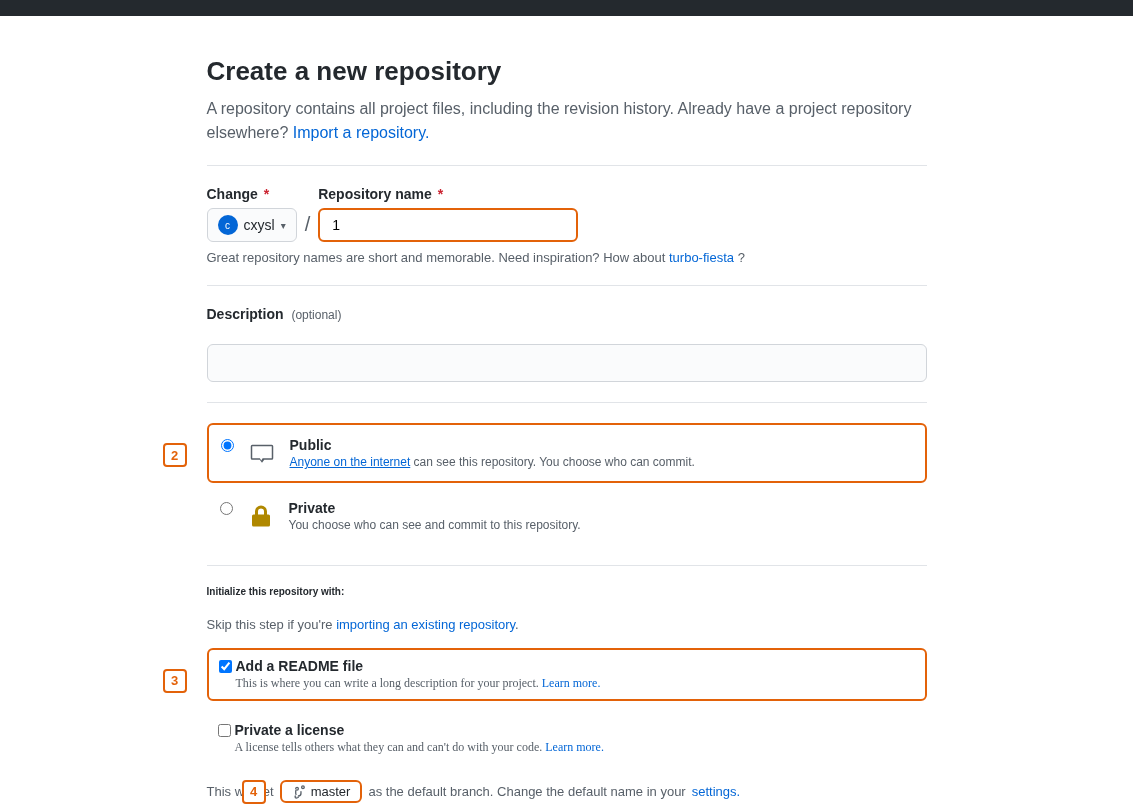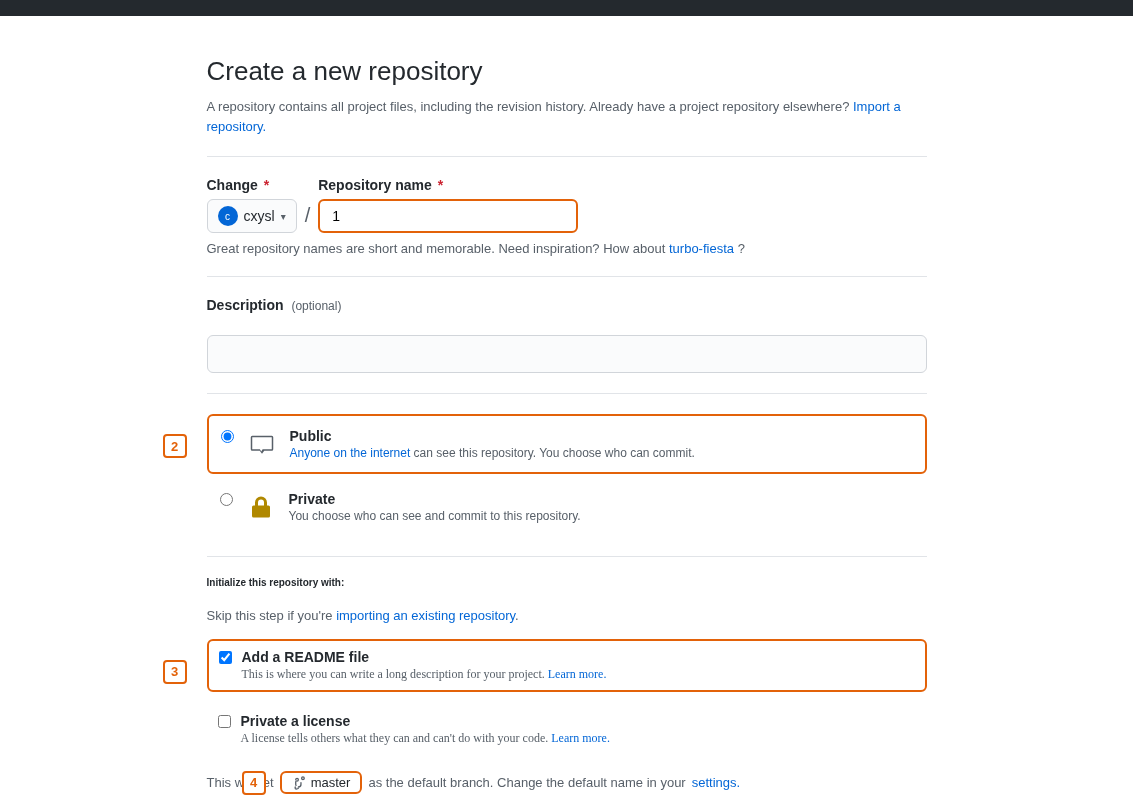--- a/index.html
+++ b/index.html
@@ -13,26 +13,26 @@
       height: 16px;
       background: #24292e;
     }
     .page-content {
       max-width: 760px;
       margin: 0 auto;
       padding: 40px 20px 60px;
     }
     h1 {
       font-size: 26px;
-      font-weight: 400;
+      font-weight: 700;
       color: #24292e;
       margin-bottom: 10px;
     }
     .subtitle {
-      font-size: 13px;
+      font-size: 16px;
       color: #586069;
       margin-bottom: 4px;
       line-height: 1.5;
     }
     .link {
       color: #0366d6;
       text-decoration: none;
     }
     .divider {
       border: none;
@@ -179,21 +179,21 @@
       margin-bottom: 20px;
     }
     .init-subtitle {
       font-size: 13px;
       color: #586069;
       margin-bottom: 16px;
     }
     .checkbox-row {
       display: flex;
       align-items: flex-start;
-      gap: 10px;
+      gap: 4px;
       margin-bottom: 12px;
       padding: 8px 10px;
       border-radius: 6px;
     }
     .checkbox-row.highlighted {
       border: 2px solid #e36209;
     }
     .checkbox-row:not(.highlighted) {
       border: 1px solid transparent;
     }
@@ -300,21 +300,21 @@
       <div class="visibility-option selected" style="width:100%;">
         <input type="radio" name="visibility" class="radio-input" checked="" style="">
         <div class="visibility-icon">
           <svg viewBox="0 0 16 16" fill="currentColor" xmlns="http://www.w3.org/2000/svg">
             <path d="M1.5 2.5h13a1 1 0 0 1 1 1v8a1 1 0 0 1-1 1H9.5l-1.5 2-1.5-2H1.5a1 1 0 0 1-1-1v-8a1 1 0 0 1 1-1zm0 1v8h5.086l.914 1.5.914-1.5H14.5v-8H1.5z"></path>
           </svg>
         </div>
         <div class="visibility-text">
           <h3>Public</h3>
           <p>
-            <span style="color:#0366d6;">Anyone on the internet</span> can see this repository. You choose who can commit.
+            <span style="color:#0366d6;text-decoration:underline;">Anyone on the internet</span> can see this repository. You choose who can commit.
           </p>
         </div>
       </div>
     </div>
 
     <div class="visibility-option" style="margin-left:0;">
       <input type="radio" name="visibility" class="radio-input" style="">
       <div class="visibility-icon lock-icon-gold">
         <svg viewBox="0 0 16 16" fill="currentColor" xmlns="http://www.w3.org/2000/svg">
           <path d="M4 7V5a4 4 0 0 1 8 0v2h1a1 1 0 0 1 1 1v6a1 1 0 0 1-1 1H3a1 1 0 0 1-1-1V8a1 1 0 0 1 1-1h1zm2 0h4V5a2 2 0 1 0-4 0v2z"></path>

